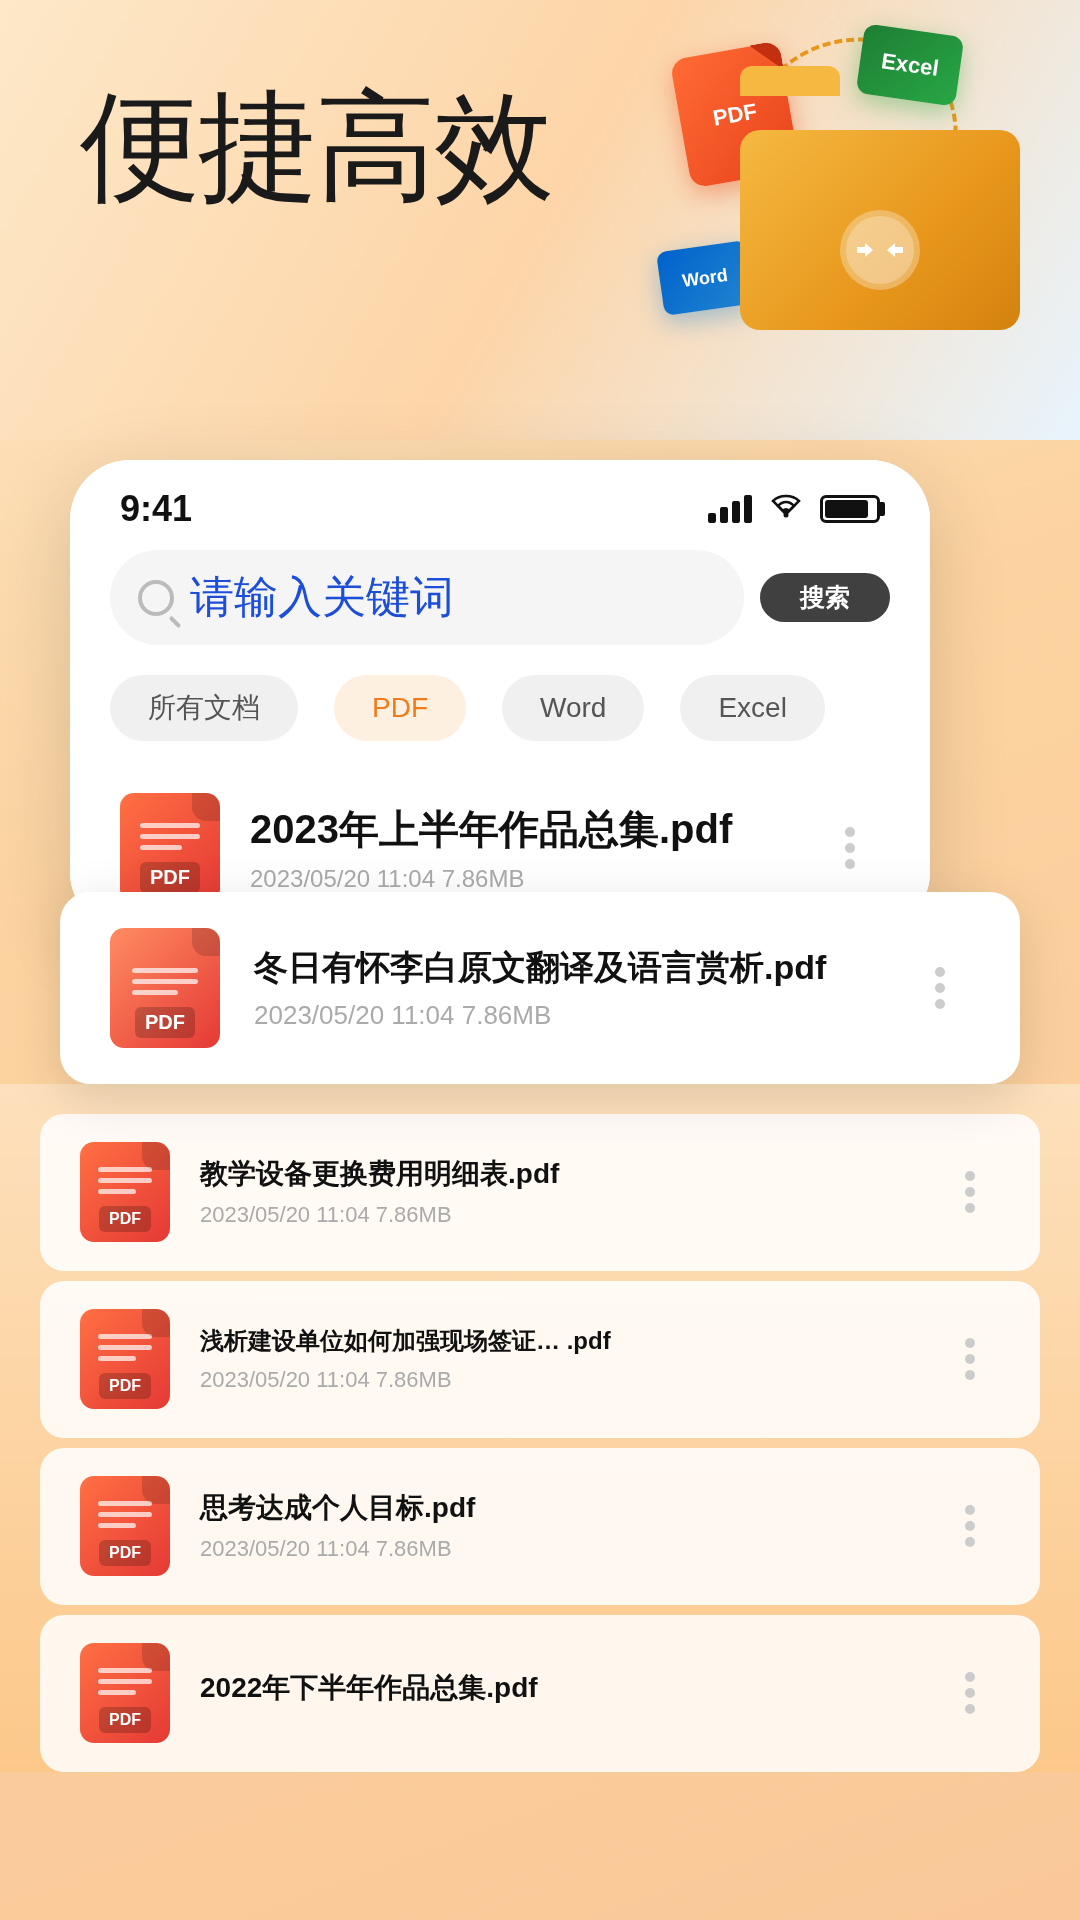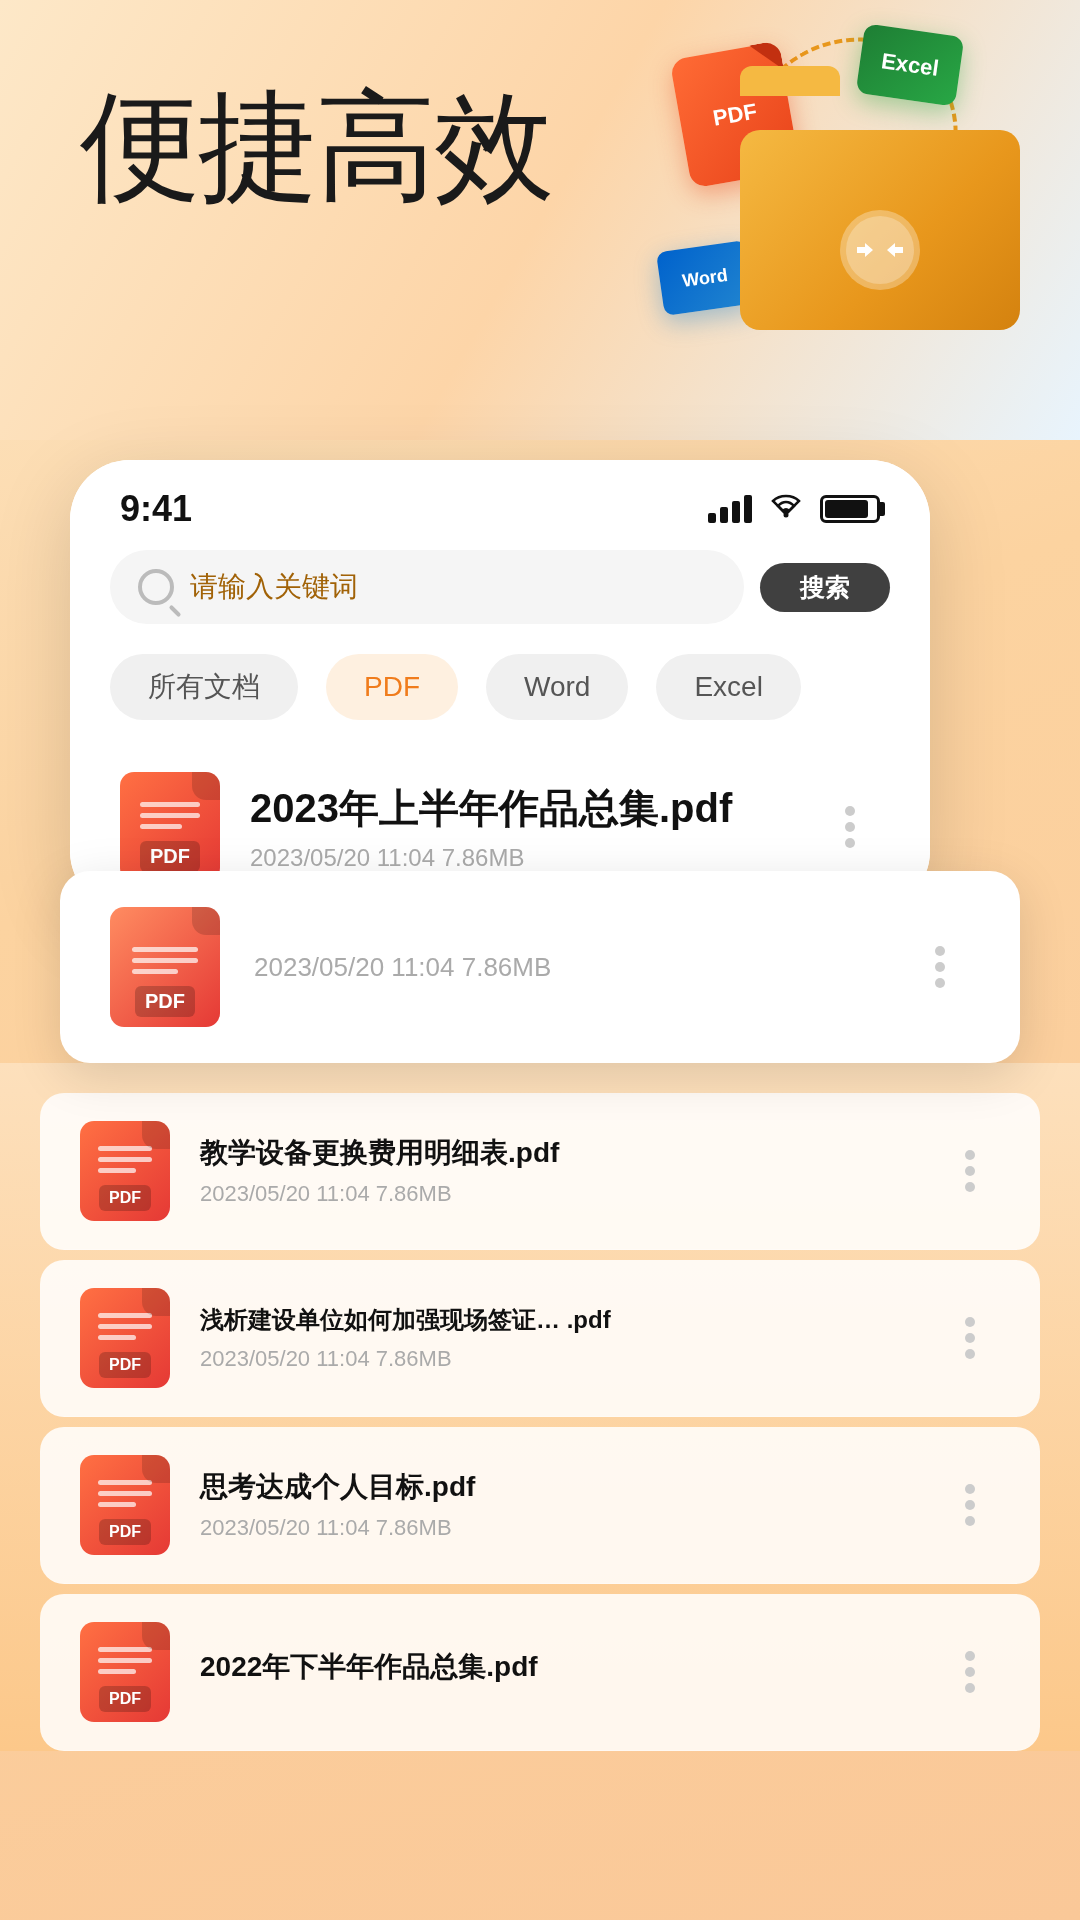--- a/index.html
+++ b/index.html
@@ -320,40 +320,40 @@
       bottom: -12px;
       right: -12px;
       width: 14px;
       height: 4px;
       background: #bbb;
       transform: rotate(45deg);
       border-radius: 2px;
     }
 
     .search-placeholder {
-      font-size: 28px;
-      color: #a16207;
+      font-size: 44px;
+      color: #1d4ed8;
     }
 
     .search-btn {
       background: #404040;
       color: white;
       border: none;
       border-radius: 50px;
       padding: 8px 40px;
       font-size: 25px;
       font-weight: 600;
       cursor: pointer;
       white-space: nowrap;
     }
 
     
     .filter-tabs {
       display: flex;
-      gap: 28px;
+      gap: 36px;
       padding: 10px 40px 24px;
       background: #fff;
       overflow-x: auto;
     }
 
     .filter-tab {
       padding: 14px 38px;
       border-radius: 50px;
       font-size: 28px;
       font-weight: 500;
@@ -614,20 +614,21 @@
       <div class="pdf-file-icon" style="background: linear-gradient(135deg, #ff8c61 0%, #e53935 100%);">
         <div class="doc-lines">
           <div class="doc-line"></div>
           <div class="doc-line"></div>
           <div class="doc-line" style="width:70%;"></div>
         </div>
         <span class="pdf-label">PDF</span>
       </div>
     </div>
     <div class="file-info">
+      <div class="file-name" style="font-size:34px;">冬日有怀李白原文翻译及语言赏析.pdf</div>
       <div class="file-meta" style="font-size:26px;">2023/05/20 11:04 7.86MB</div>
     </div>
     <div class="file-more-btn">
       <div class="more-dot"></div>
       <div class="more-dot"></div>
       <div class="more-dot"></div>
     </div>
   </div>
 </div>
 

